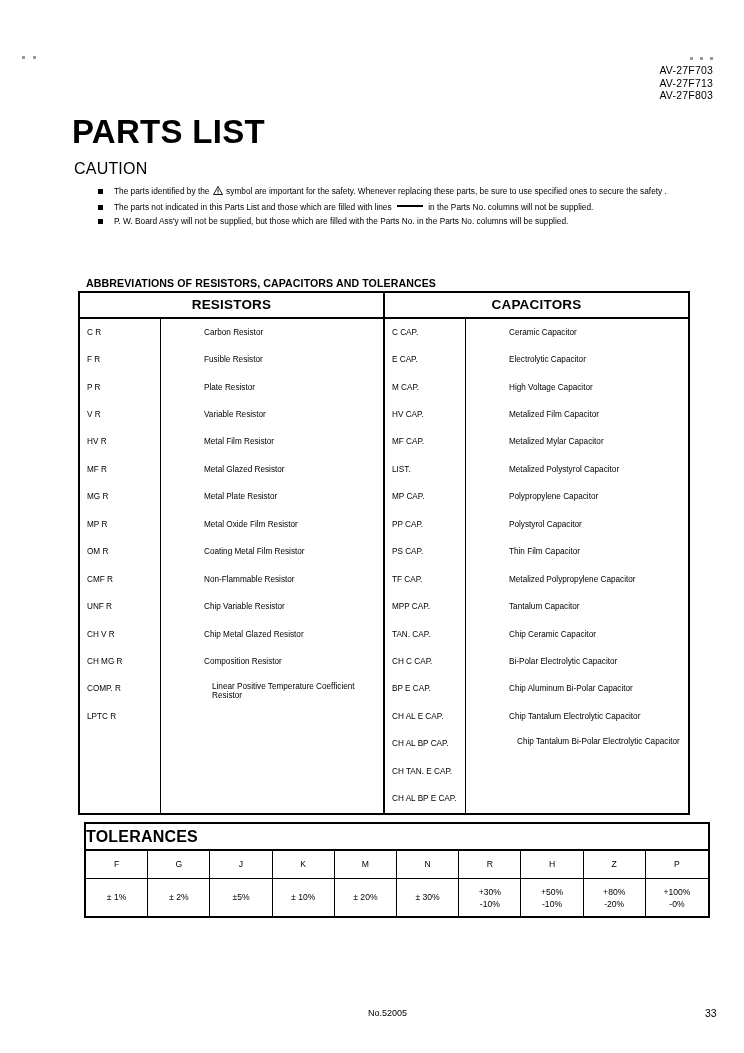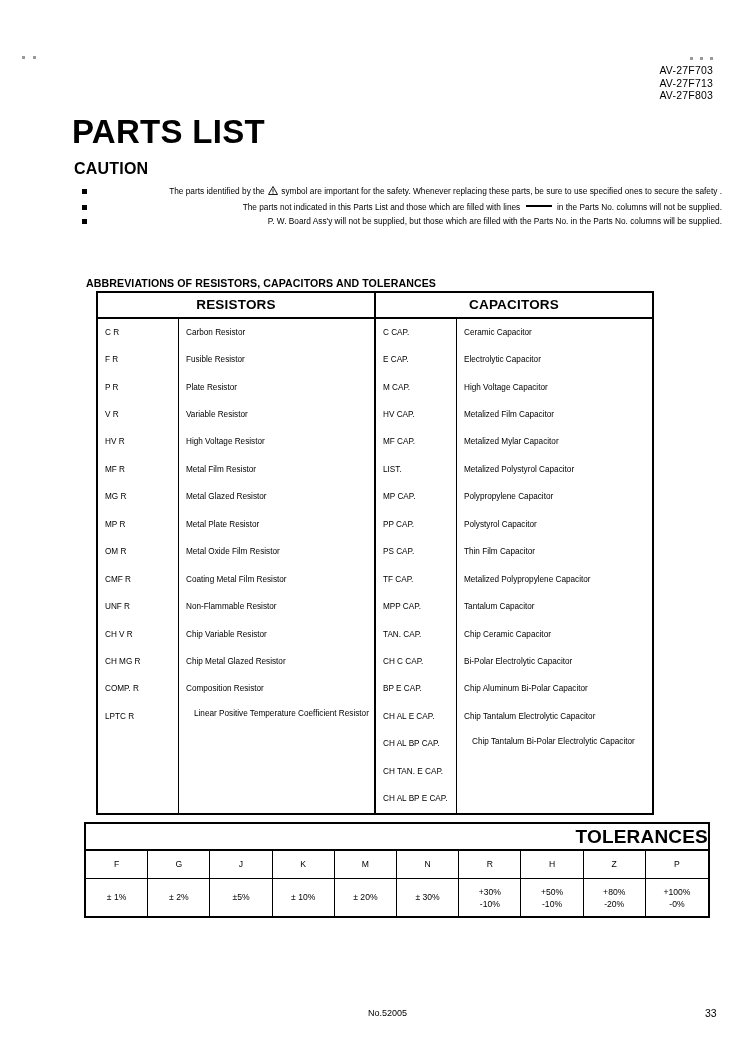--- a/index.html
+++ b/index.html
@@ -54,31 +54,30 @@
     font-size: 33px;
     font-weight: bold;
     letter-spacing: 0.3px;
   }
 
   .caution {
     position: absolute;
     left: 74px;
     top: 160px;
     font-size: 16px;
-    font-weight: bold;
+    font-weight: normal;
     letter-spacing: 0.2px;
   }
 
   
   .bullets {
     position: absolute;
-    left: 82px;
+    left: 98px;
     top: 186px;
     width: 640px;
-    text-align: right;
   }
   .bullet-row {
     position: relative;
     padding-left: 16px;
     font-size: 8.3px;
     line-height: 11.6px;
     margin-bottom: 4px;
   }
   .bullet-row:nth-child(2) { margin-bottom: 3px; }
   .bullet-mark {
@@ -111,23 +110,23 @@
     left: 86px;
     top: 277px;
     font-size: 10.6px;
     font-weight: bold;
     letter-spacing: 0.1px;
   }
 
   
   .abbr-table {
     position: absolute;
-    left: 96px;
+    left: 78px;
     top: 291px;
-    width: 558px;
+    width: 612px;
     border: 2.4px solid #000;
     box-sizing: border-box;
   }
   .abbr-head {
     display: flex;
     border-bottom: 2.4px solid #000;
     height: 24px;
   }
   .abbr-head > div {
     flex: 1 1 50%;
@@ -139,20 +138,21 @@
   }
   .abbr-head > div:first-child {
     border-right: 2.4px solid #000;
   }
   .abbr-body {
     display: flex;
   }
   .abbr-col {
     flex: 1 1 50%;
     display: flex;
+    gap: 36px;
   }
   .abbr-col.left {
     border-right: 2.4px solid #000;
   }
   .col-code {
     width: 80px;
     flex: 0 0 80px;
     border-right: 1.2px solid #000;
   }
   .col-desc {
@@ -180,22 +180,22 @@
     position: absolute;
     left: 84px;
     top: 822px;
     width: 626px;
     border: 2.4px solid #000;
     box-sizing: border-box;
   }
   .tol-title {
     height: 25px;
     line-height: 25px;
-    text-align: right;
-    font-size: 19px;
+    text-align: left;
+    font-size: 16px;
     font-weight: bold;
     border-bottom: 2.4px solid #000;
     letter-spacing: 0.2px;
   }
   .tol-row {
     display: flex;
   }
   .tol-row.codes {
     border-bottom: 1.2px solid #000;
   }
@@ -311,21 +311,20 @@
             <div class="cell">LPTC R</div>
             <div class="cell"></div>
             <div class="cell"></div>
             <div class="cell"></div>
           </div>
         <div class="col-desc" id="res-descs">
             <div class="cell">Carbon Resistor</div>
             <div class="cell">Fusible Resistor</div>
             <div class="cell">Plate Resistor</div>
             <div class="cell">Variable Resistor</div>
-            <div class="cell">High Voltage Resistor</div>
             <div class="cell">Metal Film Resistor</div>
             <div class="cell">Metal Glazed Resistor</div>
             <div class="cell">Metal Plate Resistor</div>
             <div class="cell">Metal Oxide Film Resistor</div>
             <div class="cell">Coating Metal Film Resistor</div>
             <div class="cell">Non-Flammable Resistor</div>
             <div class="cell">Chip Variable Resistor</div>
             <div class="cell">Chip Metal Glazed Resistor</div>
             <div class="cell">Composition Resistor</div>
             <div class="cell tall-wrap">Linear Positive Temperature Coefficient Resistor</div>

